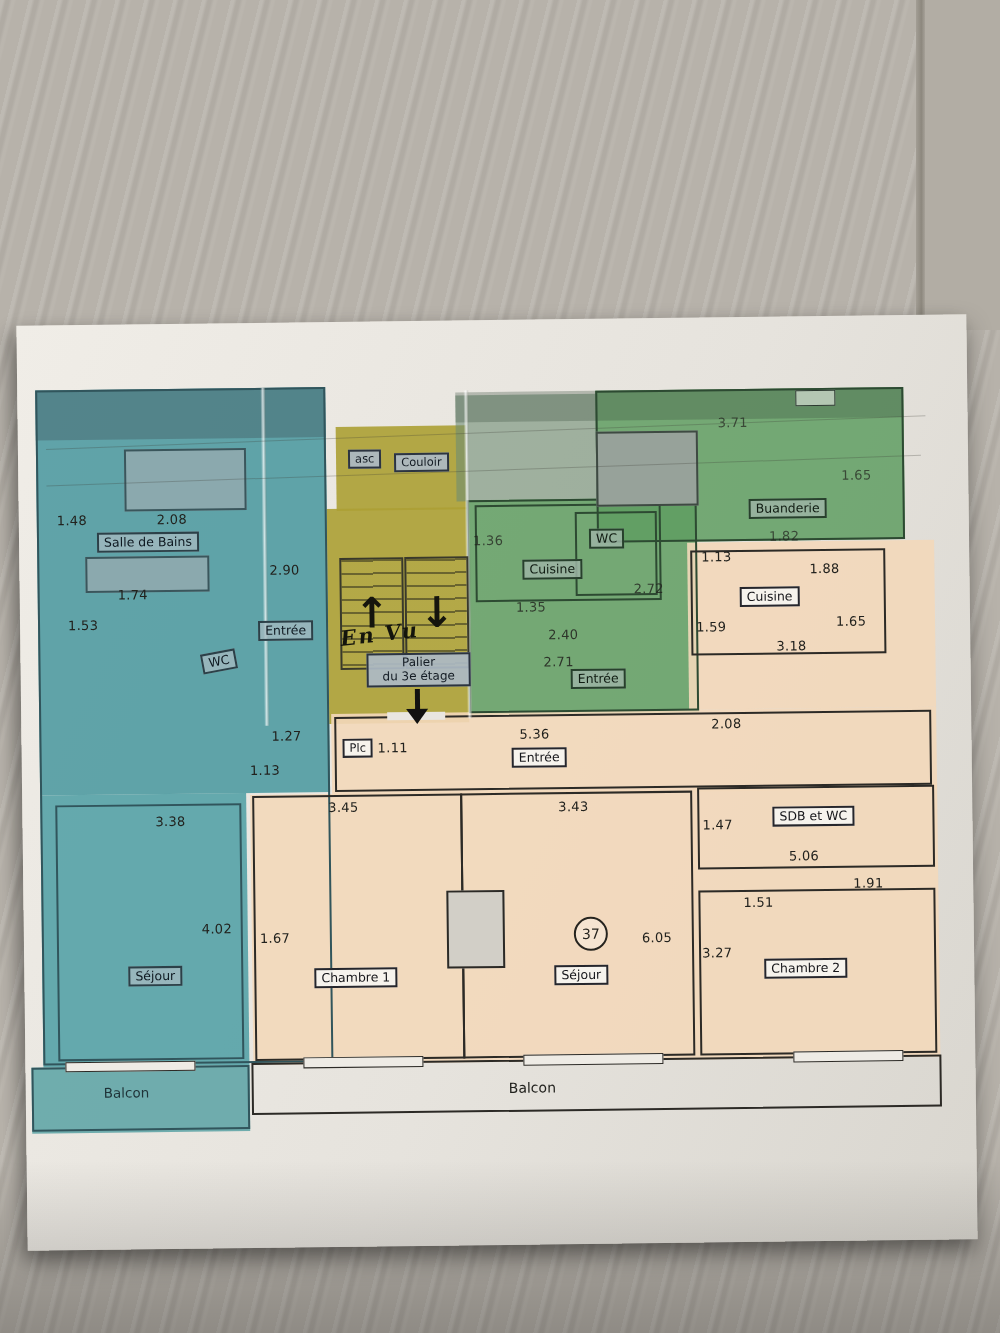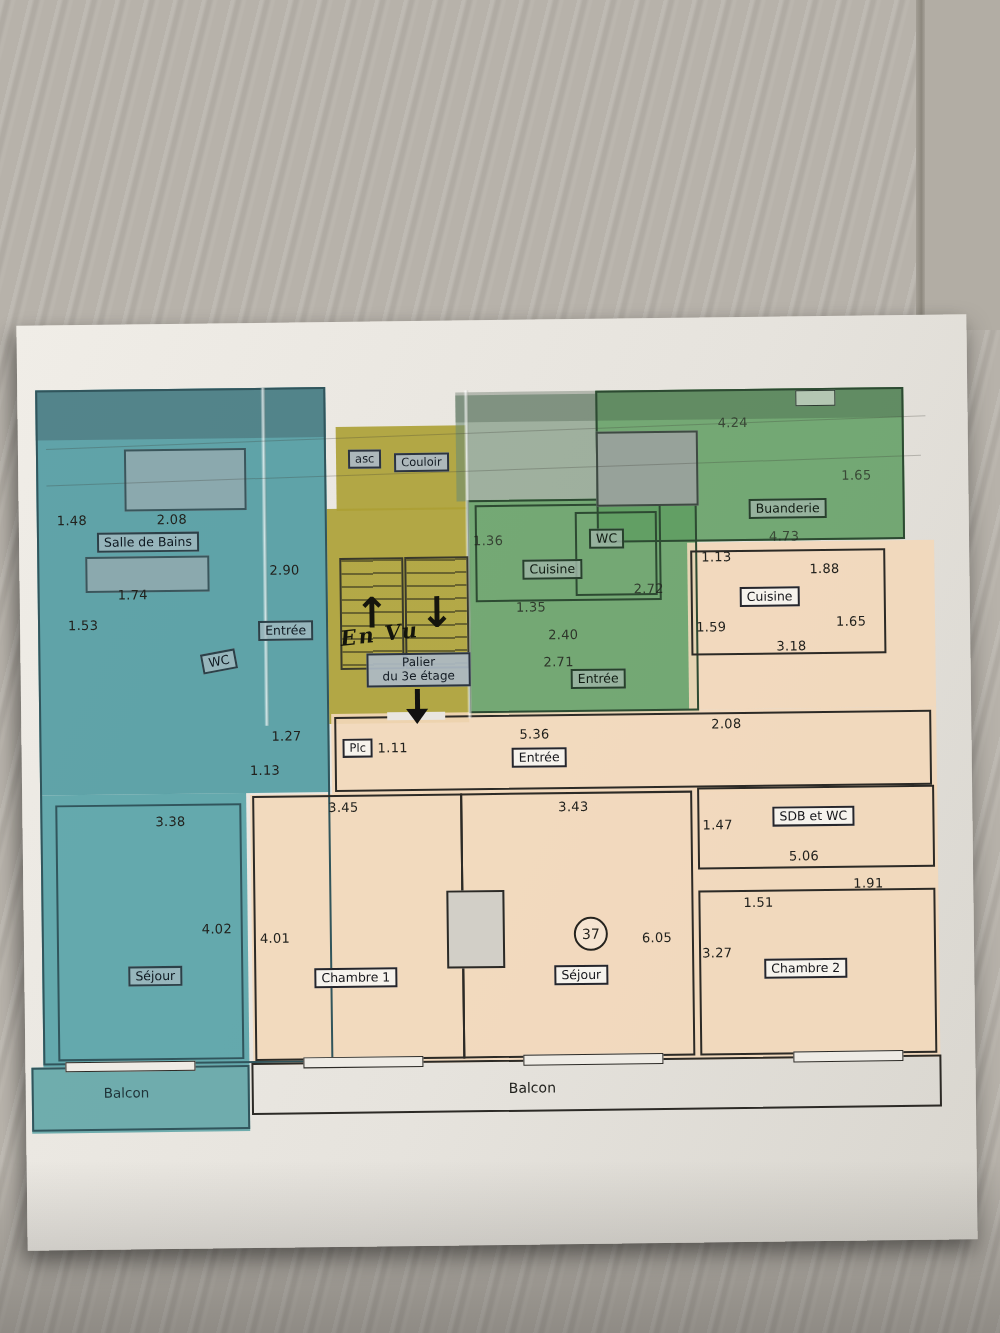--- a/index.html
+++ b/index.html
@@ -136,40 +136,40 @@
     </div>
 
     <span class="dim" style="left:454px;top:213px;opacity:0.75">1.36</span>
     <span class="lbl g" style="left:570px;top:210px">WC</span>
     <span class="lbl g" style="left:503px;top:240px">Cuisine</span>
     <span class="dim" style="left:496px;top:280px;opacity:0.8">1.35</span>
     <span class="dim" style="left:528px;top:308px;opacity:0.85">2.40</span>
     <span class="dim" style="left:523px;top:335px;opacity:0.85">2.71</span>
     <span class="dim" style="left:614px;top:263px;opacity:0.8">2.72</span>
     <span class="lbl g" style="left:550px;top:350px">Entrée</span>
-    <span class="dim" style="left:700px;top:98px;opacity:0.7">4.24</span>
+    <span class="dim" style="left:700px;top:98px;opacity:0.7">3.71</span>
     <span class="dim" style="left:823px;top:152px;opacity:0.7">1.65</span>
     <span class="lbl g" style="left:730px;top:182px">Buanderie</span>
-    <span class="dim" style="left:750px;top:212px;opacity:0.7">4.73</span>
+    <span class="dim" style="left:750px;top:212px;opacity:0.7">1.82</span>
 
     <span class="dim" style="left:682px;top:232px">1.13</span>
     <span class="dim" style="left:790px;top:245px">1.88</span>
     <span class="lbl" style="left:720px;top:270px">Cuisine</span>
     <span class="dim" style="left:676px;top:302px">1.59</span>
     <span class="dim" style="left:816px;top:298px">1.65</span>
     <span class="dim" style="left:756px;top:322px">3.18</span>
 
     <span class="lbl" style="left:321px;top:417px;font-size:11.5px">Plc</span>
     <span class="dim" style="left:356px;top:419px">1.11</span>
     <span class="dim" style="left:498px;top:407px">5.36</span>
     <span class="lbl" style="left:490px;top:428px">Entrée</span>
     <span class="dim" style="left:690px;top:399px">2.08</span>
 
     <span class="dim" style="left:306px;top:478px">3.45</span>
-    <span class="dim" style="left:236px;top:608px">4.01</span>
+    <span class="dim" style="left:236px;top:608px">1.67</span>
     <span class="lbl" style="left:290px;top:646px">Chambre 1</span>
 
     <span class="dim" style="left:536px;top:480px">3.43</span>
     <div class="circle" style="left:550px;top:598px">37</div>
     <span class="dim" style="left:618px;top:612px">6.05</span>
     <span class="lbl" style="left:530px;top:646px">Séjour</span>
 
     <span class="dim" style="left:680px;top:500px">1.47</span>
     <span class="lbl" style="left:750px;top:490px">SDB et WC</span>
     <span class="dim" style="left:766px;top:532px">5.06</span>

